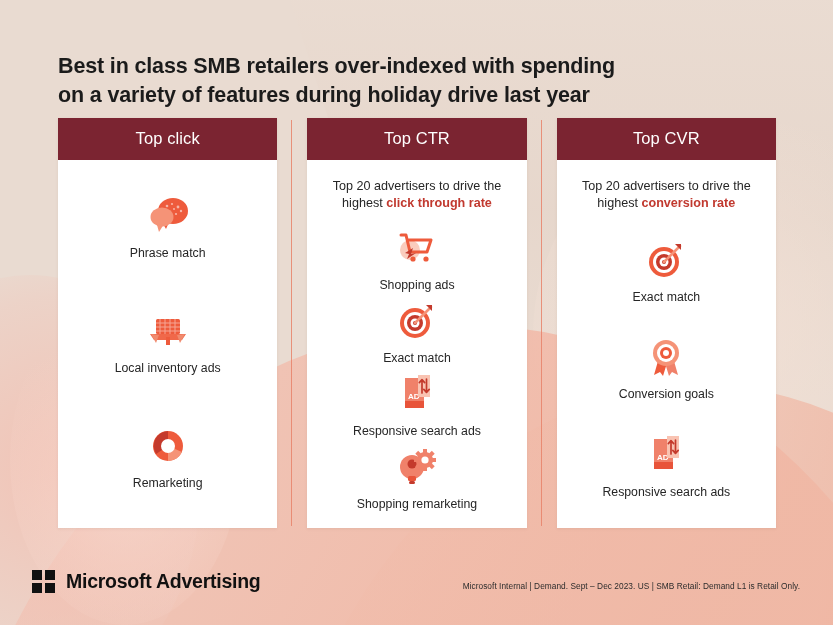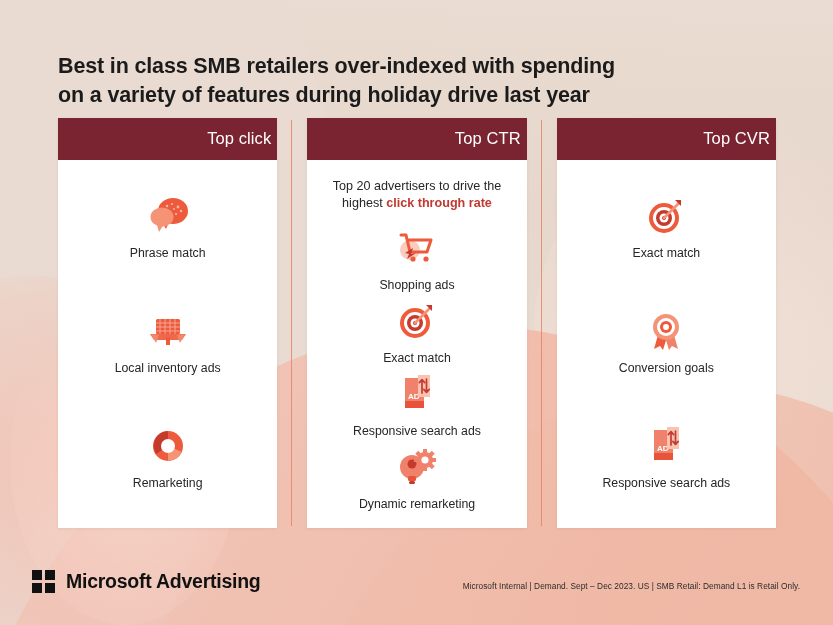--- a/index.html
+++ b/index.html
@@ -97,21 +97,21 @@
     position: absolute;
     left: -16px; top: 2px;
     width: 1px; height: 406px;
     background: #e8836a;
     opacity: .85;
   }
 
   .card-head {
     background: #7b2431;
     color: #ffffff;
-    text-align: right;
+    text-align: center;
     font-size: 16.5px;
     padding: 11px 6px 12px;
     letter-spacing: .1px;
   }
 
   .card-sub {
     text-align: center;
     font-size: 12.6px;
     line-height: 1.38;
     color: #262626;
@@ -314,28 +314,31 @@
                 <rect x="19" y="12" width="5" height="4"></rect>
                 <rect x="36" y="12" width="5" height="4"></rect>
                 <rect x="21.5" y="5.5" width="4" height="5" transform="rotate(-45 23.5 8)"></rect>
                 <rect x="34.5" y="17.5" width="4" height="5" transform="rotate(-45 36.5 20)"></rect>
                 <rect x="34.5" y="5.5" width="4" height="5" transform="rotate(45 36.5 8)"></rect>
                 <rect x="21.5" y="17.5" width="4" height="5" transform="rotate(45 23.5 20)"></rect>
               </g>
               <circle cx="30" cy="14" r="3.6" fill="#ffffff"></circle>
             </svg>
           </span>
-          <span class="item-label">Dynamic remarketing</span>
+          <span class="item-label">Shopping remarketing</span>
         </div>
 
       </div>
     </div>
 
     <div class="card">
       <div class="card-head">Top CVR</div>
+      <div class="card-sub">
+        <span>Top 20 advertisers to drive the highest </span><span class="hl">conversion rate</span>
+      </div>
       <div class="items">
 
         <div class="item">
           <span class="item-icon">
             <svg width="44" height="44" viewBox="0 0 44 44">
               <circle cx="20" cy="24" r="15" fill="#ee5b3c"></circle>
               <circle cx="20" cy="24" r="11" fill="#ffffff"></circle>
               <circle cx="20" cy="24" r="8" fill="#c43a2c"></circle>
               <circle cx="20" cy="24" r="4.5" fill="#ffffff"></circle>
               <circle cx="20" cy="24" r="2" fill="#c43a2c"></circle>

